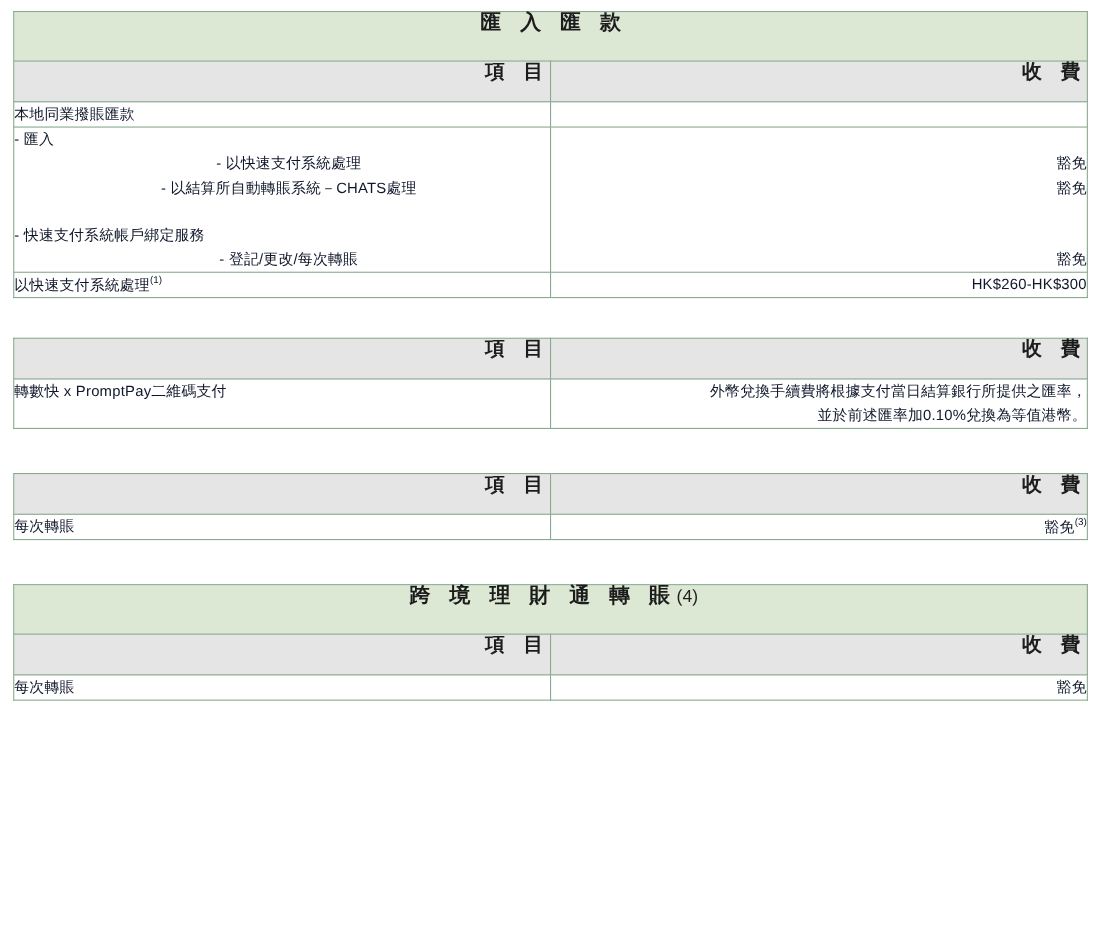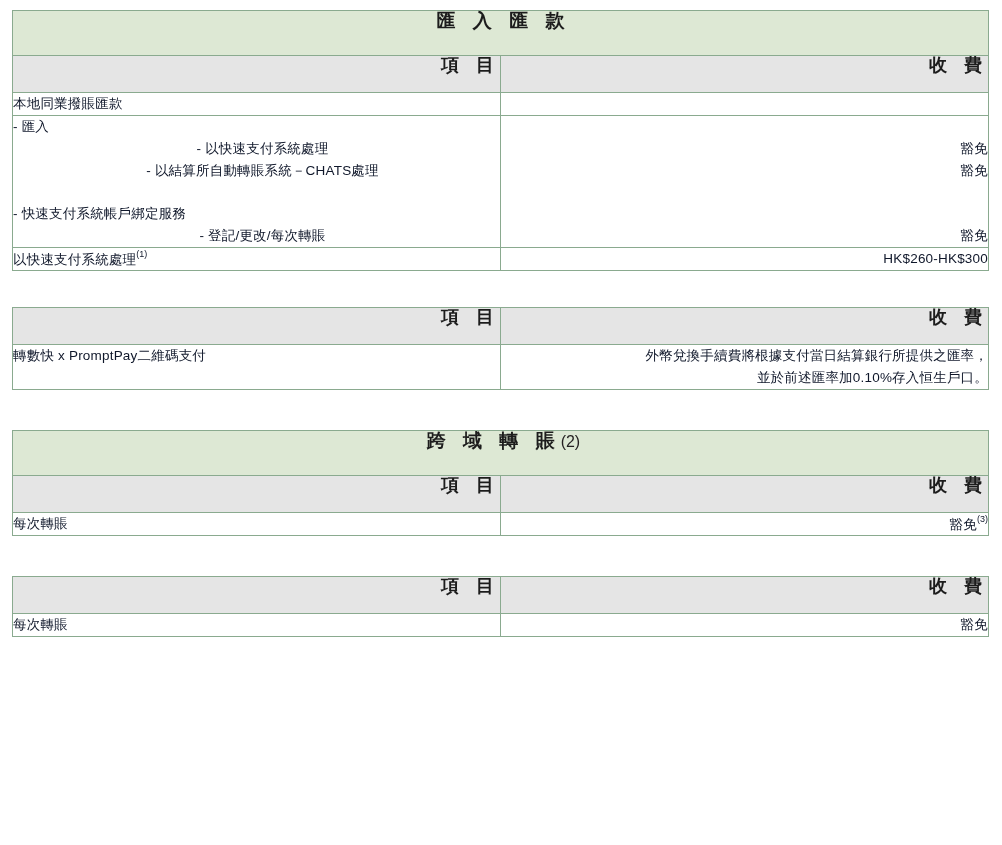--- a/index.html
+++ b/index.html
@@ -160,56 +160,56 @@
           <tr>
             <td class="colhead-cell"><span class="colhead-text">項 目</span></td>
             <td class="colhead-cell"><span class="colhead-text">收 費</span></td>
           </tr>
           <tr>
             <td class="body-cell item">
               <div class="line ind-0"><span>轉數快 x PromptPay二維碼支付</span></div>
             </td>
             <td class="body-cell fee">
               <div class="line"><span>外幣兌換手續費將根據支付當日結算銀行所提供之匯率，</span></div>
-              <div class="line"><span>並於前述匯率加0.10%存入恒生戶口。</span></div>
+              <div class="line"><span>並於前述匯率加0.10%兌換為等值港幣。</span></div>
             </td>
           </tr>
         </tbody>
       </table>
       <div class="gap gap-40"></div>
       <table class="fee-table">
         <colgroup>
           <col class="col-item">
           <col class="col-fee">
         </colgroup>
         <tbody>
           <tr>
-            <td class="title-cell" colspan="2"><span class="title-text">跨 域 轉 賬</span><span class="sup">(2)</span></td>
-          </tr>
-          <tr>
             <td class="colhead-cell"><span class="colhead-text">項 目</span></td>
             <td class="colhead-cell"><span class="colhead-text">收 費</span></td>
           </tr>
           <tr>
             <td class="body-cell item">
               <div class="line ind-0"><span>每次轉賬</span></div>
             </td>
             <td class="body-cell fee">
               <div class="line"><span>豁免</span><span class="sup-sm">(3)</span></div>
             </td>
           </tr>
         </tbody>
       </table>
       <div class="gap gap-40"></div>
       <table class="fee-table">
         <colgroup>
           <col class="col-item">
           <col class="col-fee">
         </colgroup>
         <tbody>
+          <tr>
+            <td class="title-cell" colspan="2"><span class="title-text">跨 境 理 財 通 轉 賬</span><span class="sup">(4)</span></td>
+          </tr>
           <tr>
             <td class="colhead-cell"><span class="colhead-text">項 目</span></td>
             <td class="colhead-cell"><span class="colhead-text">收 費</span></td>
           </tr>
           <tr>
             <td class="body-cell item">
               <div class="line ind-0"><span>每次轉賬</span></div>
             </td>
             <td class="body-cell fee">
               <div class="line"><span>豁免</span></div>

